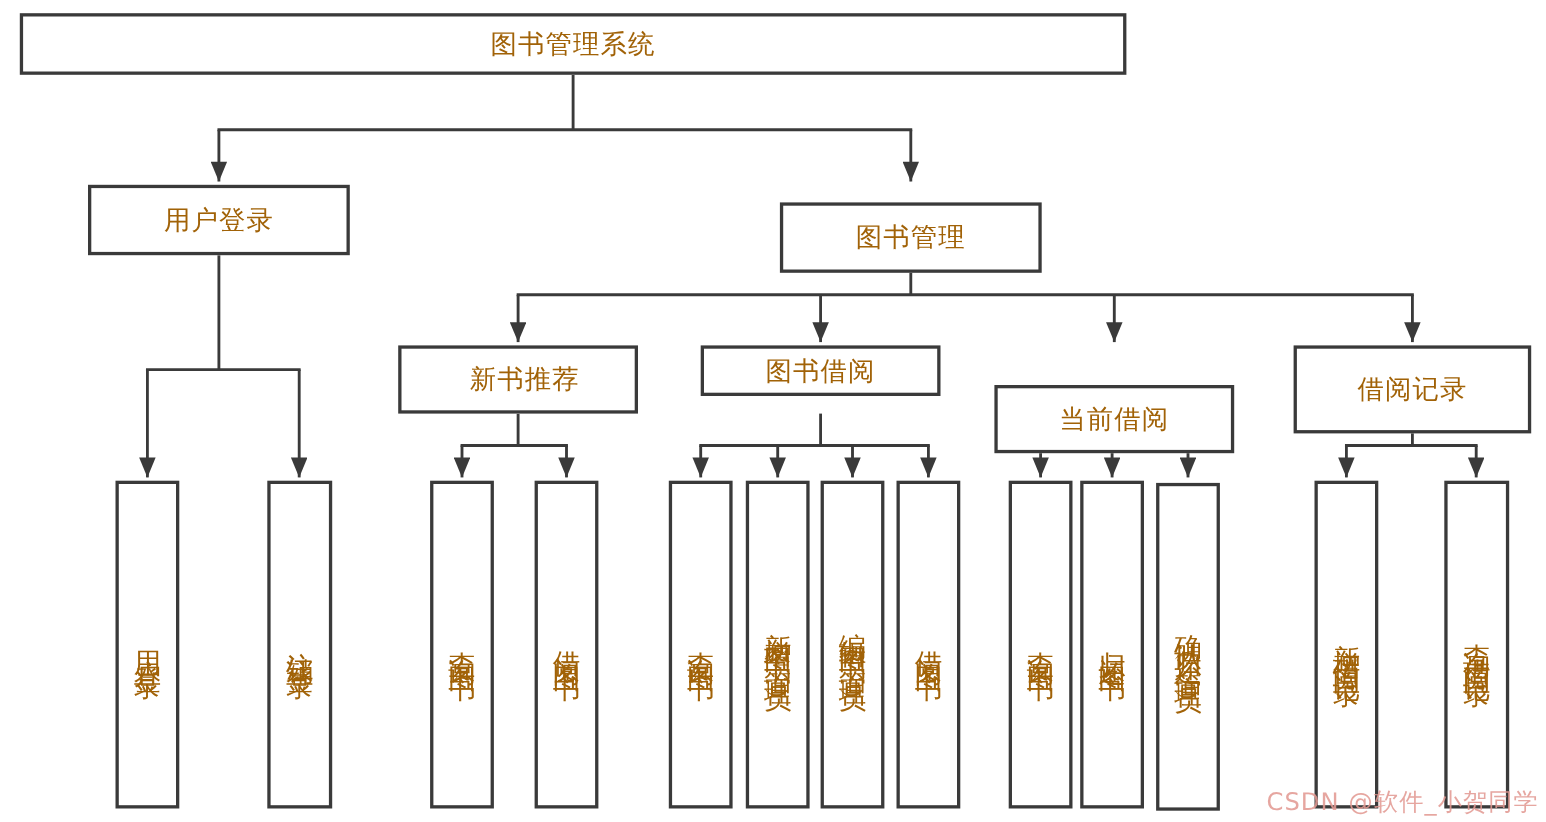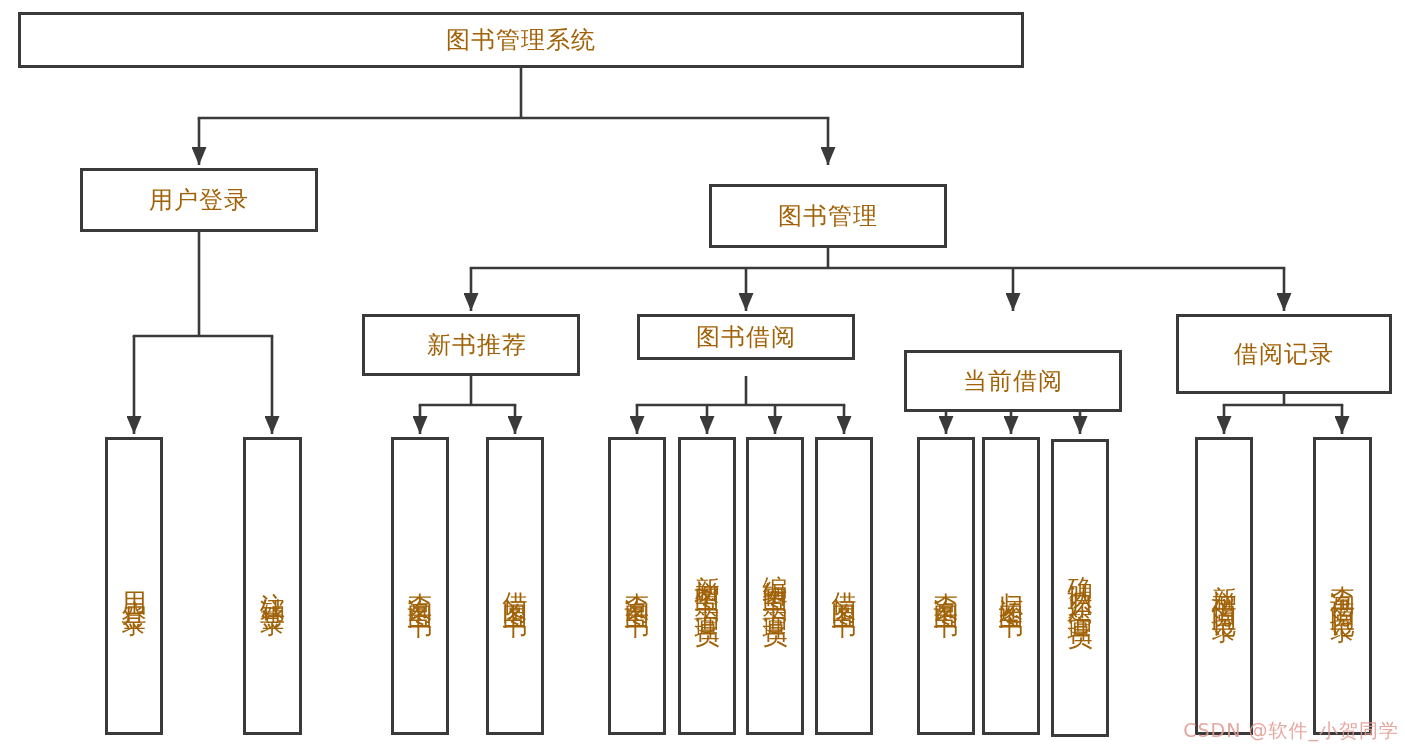--- a/index.html
+++ b/index.html
@@ -37,21 +37,21 @@
     writing-mode: vertical-rl;
     text-orientation: mixed;
     font-size: 25px;
     letter-spacing: 7px;
     white-space: nowrap;
   }
   .watermark {
     position: absolute;
     right: 6px;
     bottom: 3px;
-    font-size: 19px;
+    font-size: 22px;
     letter-spacing: 1px;
     color: rgba(226, 154, 147, 0.88);
     z-index: 10;
     white-space: nowrap;
   }
 </style>
 </head>
 <body>
 
 <div class="canvas">

